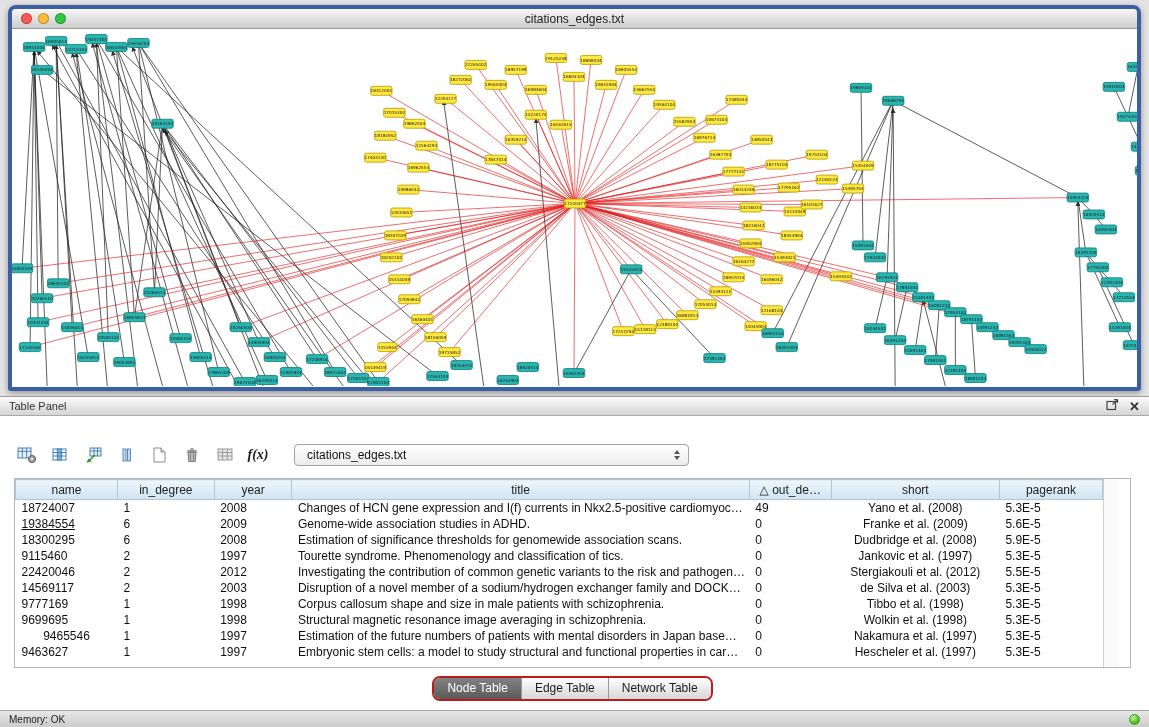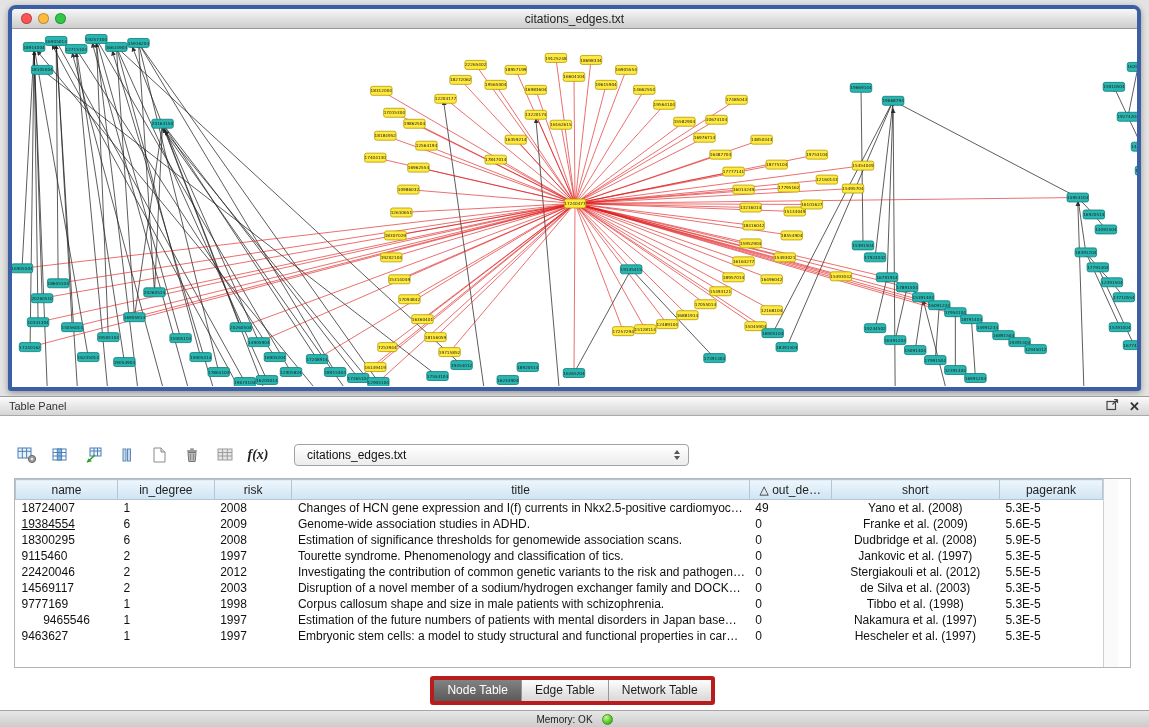--- a/index.html
+++ b/index.html
@@ -65,30 +65,30 @@
   table.tbl th {
     background:linear-gradient(#eef6fc,#cfe4f3);
     border:1px solid #b4c6d4; height:20px; font-weight:normal;
     color:#222; white-space:nowrap; overflow:hidden; padding:0 4px;
   }
   table.tbl td { height:16px; padding:0 6px; white-space:nowrap; overflow:hidden; color:#101010; line-height:16px; }
   .vscroll { width:15px; background:#fafafa; border-left:1px solid #cfcfcf; }
 
   
   .tabbar { display:flex; justify-content:center; margin-top:8px; }
-  .seg { display:inline-flex; border:4px solid #b91c1c; border-radius:3px; overflow:hidden; box-shadow:0 1px 1px rgba(255,255,255,.8); }
+  .seg { display:inline-flex; border:2px solid #b91c1c; border-radius:8px; overflow:hidden; box-shadow:0 1px 1px rgba(255,255,255,.8); }
   .tab { padding:2px 13px; font-size:12px; color:#1d1d1d; background:linear-gradient(#fdfdfd,#d8d8d8); border-left:1px solid #979797; line-height:17px; }
   .tab:first-child { border-left:none; }
   .tab.sel { background:linear-gradient(#828282,#5a5a5a); color:#fff; }
 
   
   .statusbar {
     height:17px; background:linear-gradient(#e7e7e7,#cccccc);
     border-top:1px solid #a5a5a5;
-    display:flex; align-items:center; justify-content:center; gap:9px; padding:0 9px;
+    display:flex; align-items:center; justify-content:space-between; gap:9px; padding:0 9px;
   }
   .mem { font-size:10px; color:#222; }
   .orb { width:11px; height:11px; border-radius:50%; border:1px solid #4e9718;
          background:radial-gradient(circle at 35% 28%, #c8f79a, #52c62a 60%, #2f8f10); }
 </style>
 </head>
 <body>
 
 <div class="app">
 
@@ -950,21 +950,21 @@
         </span>
       </div>
     </div>
 
     <div class="table-wrap">
       <table class="tbl">
         <thead>
           <tr>
               <th style="width: 97px;">name</th>
               <th style="width: 92px;">in_degree</th>
-              <th style="width: 74px;">risk</th>
+              <th style="width: 74px;">year</th>
               <th style="width: 435px;">title</th>
               <th style="width: 78px;">△ out_de…</th>
               <th style="width: 160px;">short</th>
               <th style="width: 98px;">pagerank</th>
             </tr>
         </thead>
         <tbody>
             <tr>
               <td style="text-align: left;">18724007</td>
               <td style="text-align: left;">1</td>
@@ -1022,20 +1022,29 @@
             <tr>
               <td style="text-align: left;">9777169</td>
               <td style="text-align: left;">1</td>
               <td style="text-align: left;">1998</td>
               <td style="text-align: left;">Corpus callosum shape and size in male patients with schizophrenia.</td>
               <td style="text-align: left;">0</td>
               <td style="text-align: center;">Tibbo et al. (1998)</td>
               <td style="text-align: left;">5.3E-5</td>
             </tr>
             <tr>
+              <td style="text-align: left;">9699695</td>
+              <td style="text-align: left;">1</td>
+              <td style="text-align: left;">1998</td>
+              <td style="text-align: left;">Structural magnetic resonance image averaging in schizophrenia.</td>
+              <td style="text-align: left;">0</td>
+              <td style="text-align: center;">Wolkin et al. (1998)</td>
+              <td style="text-align: left;">5.3E-5</td>
+            </tr>
+            <tr>
               <td style="text-align: center;">9465546</td>
               <td style="text-align: left;">1</td>
               <td style="text-align: left;">1997</td>
               <td style="text-align: left;">Estimation of the future numbers of patients with mental disorders in Japan base…</td>
               <td style="text-align: left;">0</td>
               <td style="text-align: center;">Nakamura et al. (1997)</td>
               <td style="text-align: left;">5.3E-5</td>
             </tr>
             <tr>
               <td style="text-align: left;">9463627</td>

